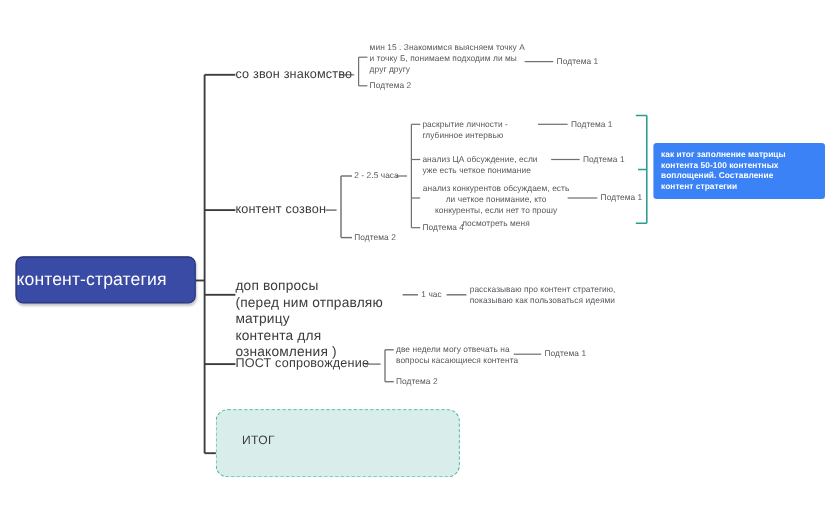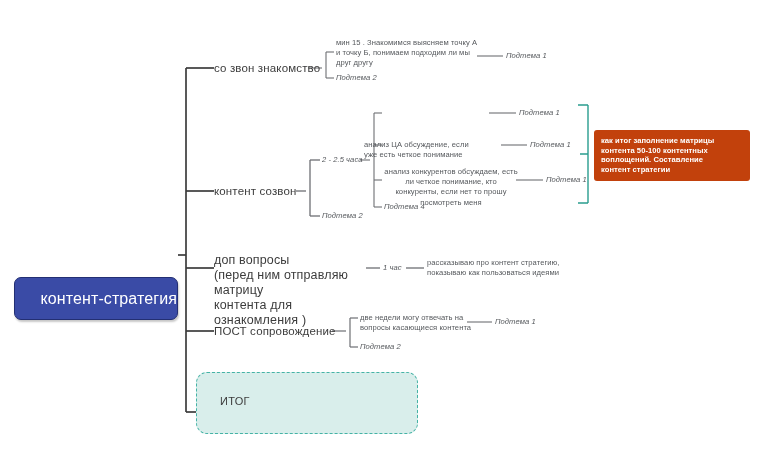--- a/index.html
+++ b/index.html
@@ -34,24 +34,23 @@
     left: 14px;
     top: 233px;
     width: 164px;
     height: 43px;
     background: #3a4ba6;
     border: 1px solid #232f73;
     border-radius: 7px;
     color: #ffffff;
     font-size: 16px;
     line-height: 41px;
-    text-align: right;
+    text-align: left;
     letter-spacing: 0.1px;
     box-shadow: 1px 2px 2px rgba(0,0,0,0.22);
-    margin-top: 44px;
   }
   
   .l1 {
     color: #3c3c3c;
     font-size: 11.5px;
     line-height: 14px;
     letter-spacing: 0.15px;
     white-space: nowrap;
   }
   .l1.big {
@@ -59,28 +58,28 @@
     line-height: 15px;
     white-space: normal;
   }
   
   .sm {
     color: #55585c;
     font-size: 7.6px;
     line-height: 10.2px;
     letter-spacing: 0.06px;
   }
-  .sm.nw { white-space: nowrap; font-style: italic; }
+  .sm.nw { white-space: nowrap; }
   
   .teal-card {
     left: 594px;
     top: 130px;
     width: 156px;
     padding: 6px 23px 7px 7px;
-    background: #c2410c;
+    background: #3b82f6;
     border-radius: 3px;
     color: #ffffff;
     font-size: 7.6px;
     line-height: 9.6px;
     font-weight: bold;
     letter-spacing: 0.04px;
   }
   
   .itog-card {
     left: 196px;
@@ -169,23 +168,24 @@
   <div class="node sm nw" style="left:506px; top:51px;">Подтема 1</div>
 
   <div class="node sm nw" style="left:336px; top:73px;">Подтема 2</div>
 
   <div class="node l1" style="left:214px; top:184px;">контент созвон</div>
 
   <div class="node sm nw" style="left:322px; top:155px;">2 - 2.5 часа</div>
 
   <div class="node sm nw" style="left:322px; top:211px;">Подтема 2</div>
 
+  <div class="node sm" style="left:384px; top:108px; width:108px;">раскрытие личности - глубинное интервью</div>
   <div class="node sm nw" style="left:519px; top:108px;">Подтема 1</div>
 
-  <div class="node sm" style="left:364px; top:140px; width:118px;">анализ ЦА обсуждение, если уже есть четкое понимание</div>
+  <div class="node sm" style="left:384px; top:140px; width:118px;">анализ ЦА обсуждение, если уже есть четкое понимание</div>
   <div class="node sm nw" style="left:530px; top:140px;">Подтема 1</div>
 
   <div class="node sm" style="left:384px; top:167px; width:134px;text-align:center;">анализ конкурентов обсуждаем, есть ли четкое понимание, кто конкуренты, если нет то прошу посмотреть меня</div>
   <div class="node sm nw" style="left:546px; top:175px;">Подтема 1</div>
 
   <div class="node sm nw" style="left:384px; top:202px;text-align:center;">Подтема 4</div>
 
   <div class="node teal-card">как итог  заполнение матрицы контента 50-100 контентных воплощений. Составление контент стратегии</div>
 
   <div class="node l1 big" style="left:214px; top:253px; width:152px;">

